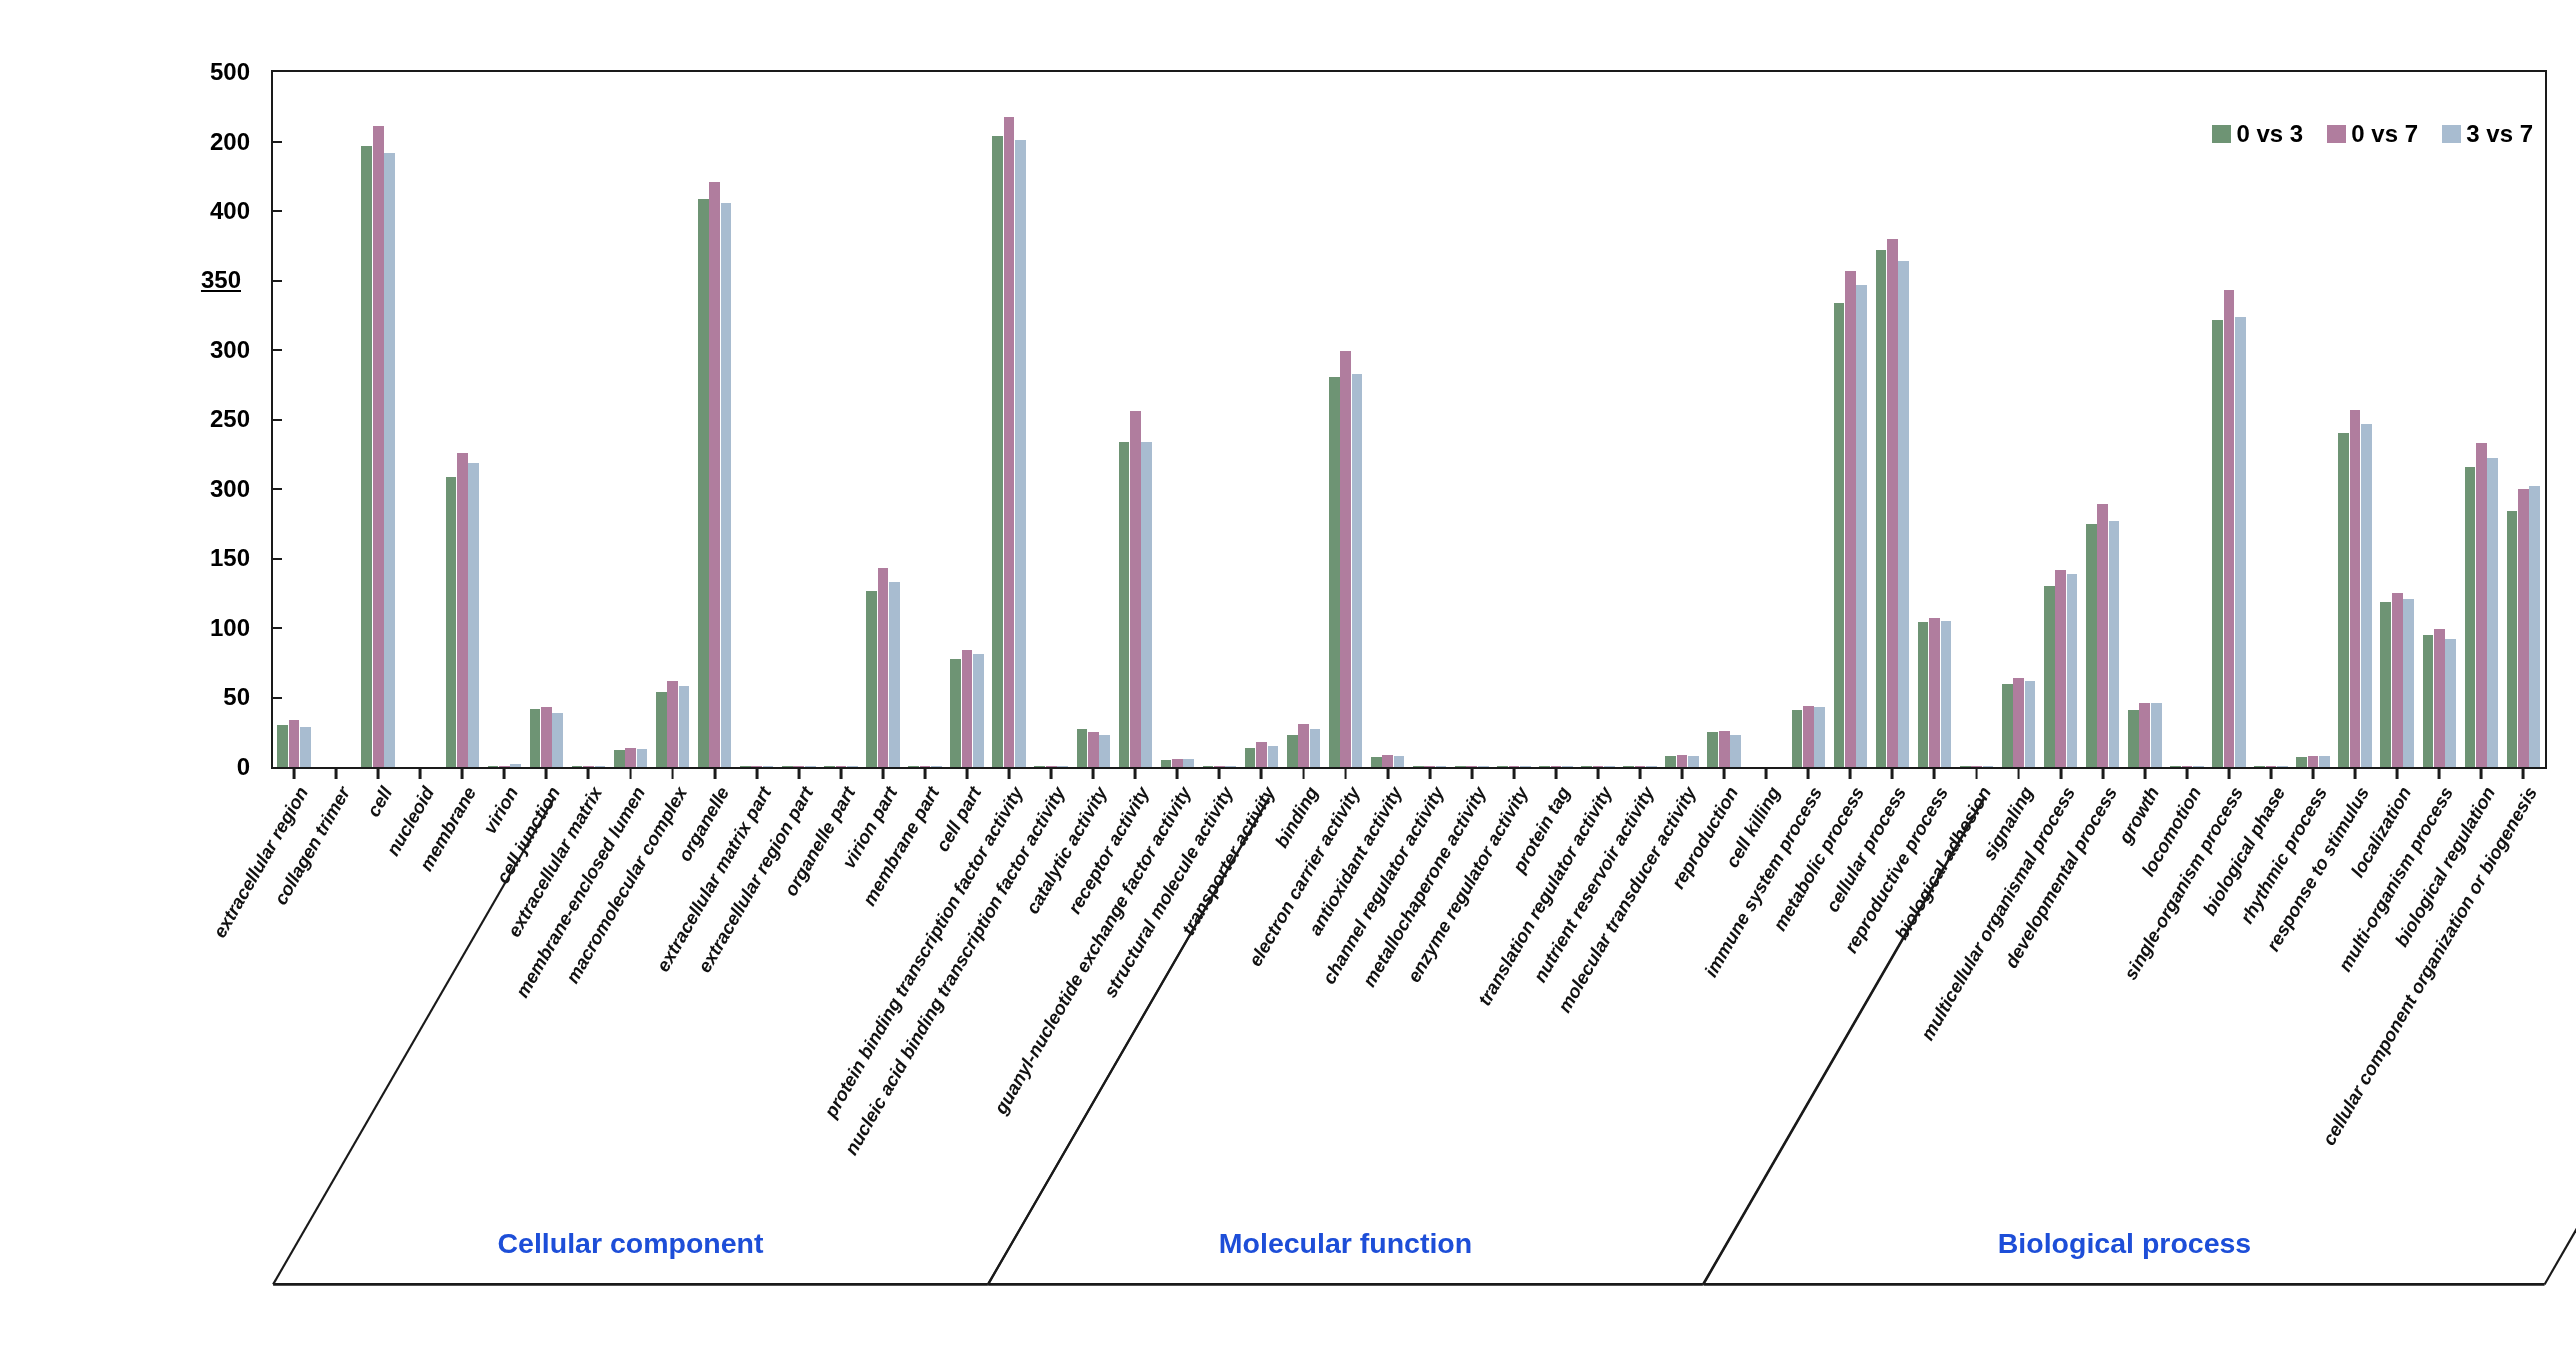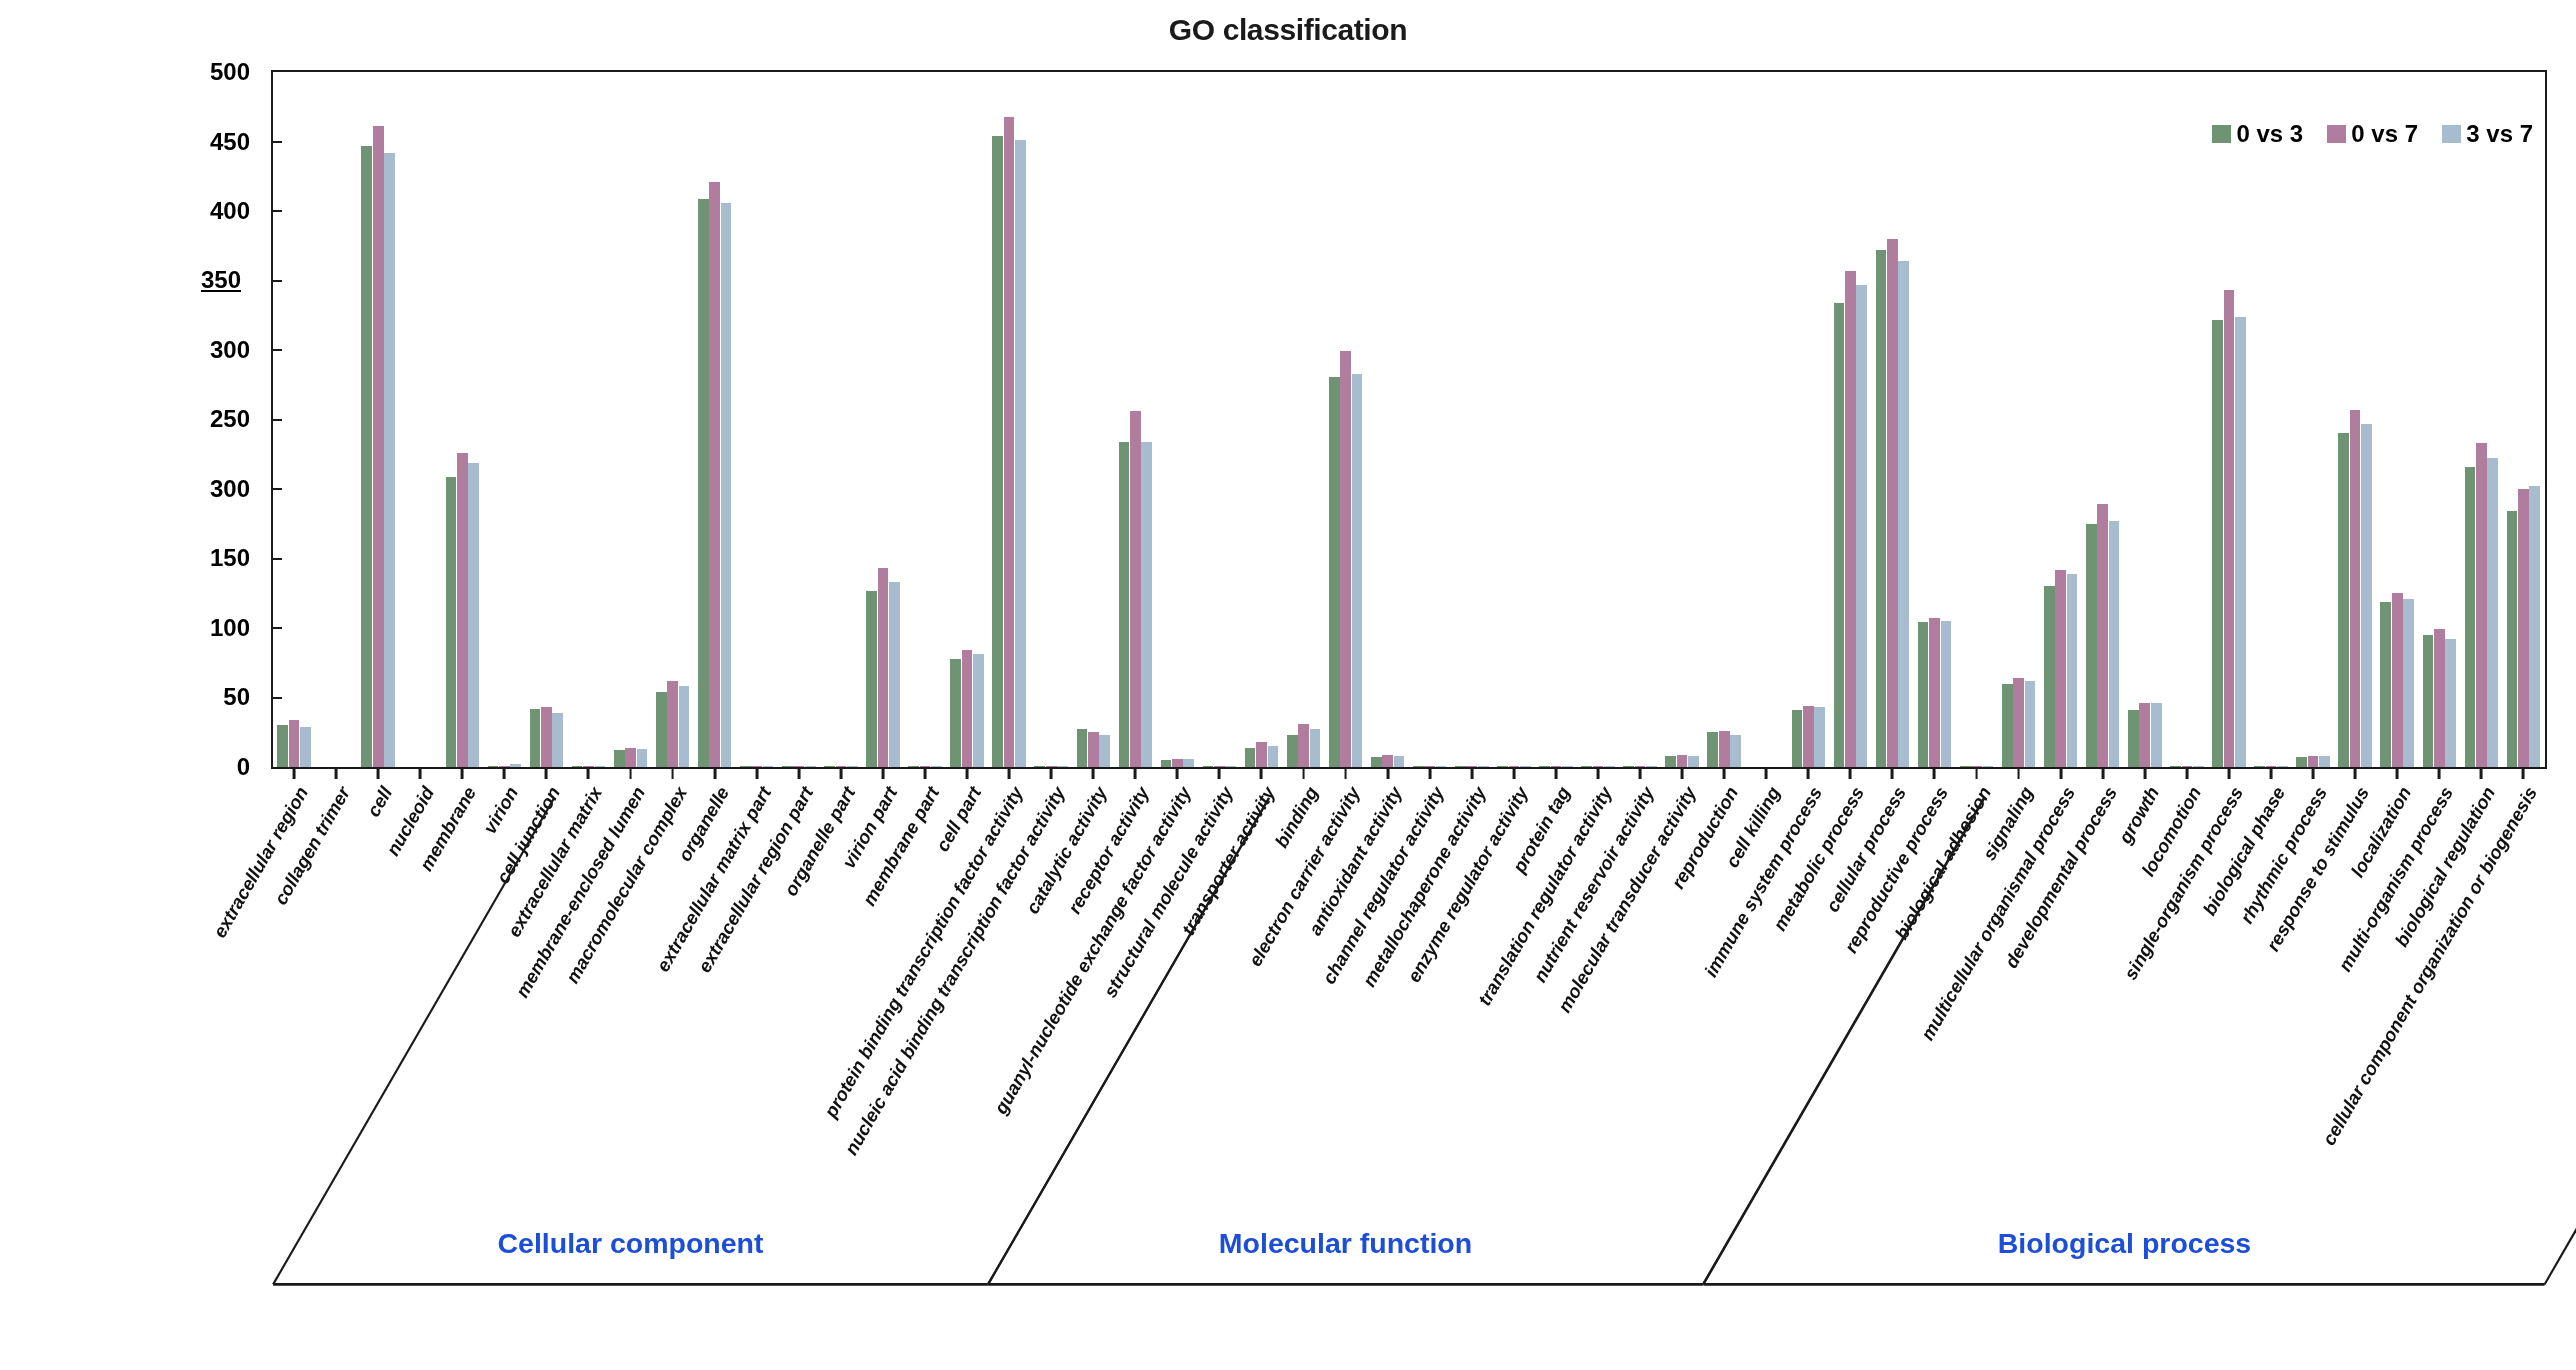--- a/index.html
+++ b/index.html
@@ -182,29 +182,28 @@
     white-space: nowrap;
     text-align: center;
     z-index: 6;
   }
 </style>
 </head>
 <body>
 
 <div id="root">
 
-  <div id="chart-title">GO classification</div>
 
   <div id="y-axis-title">Number of genes</div>
 
   <div id="plot-frame"></div>
 
   <div id="yaxis-labels">
       <div class="y-tick-label" style="right: auto; left: 164px; top: 72px;">500</div>
-      <div class="y-tick-label" style="right: auto; left: 164px; top: 142px;">450</div>
+      <div class="y-tick-label" style="right: auto; left: 164px; top: 142px;">200</div>
       <div class="y-tick-mark" style="left: 271px; top: 141px;"></div>
       <div class="y-tick-label" style="right: auto; left: 164px; top: 211px;">400</div>
       <div class="y-tick-mark" style="left: 271px; top: 210px;"></div>
       <div class="y-tick-label" style="right: auto; left: 155px; top: 280px; text-decoration: underline;">350</div>
       <div class="y-tick-mark" style="left: 271px; top: 280px;"></div>
       <div class="y-tick-label" style="right: auto; left: 164px; top: 350px;">300</div>
       <div class="y-tick-mark" style="left: 271px; top: 349px;"></div>
       <div class="y-tick-label" style="right: auto; left: 164px; top: 419px;">250</div>
       <div class="y-tick-mark" style="left: 271px; top: 419px;"></div>
       <div class="y-tick-label" style="right: auto; left: 164px; top: 489px;">300</div>

